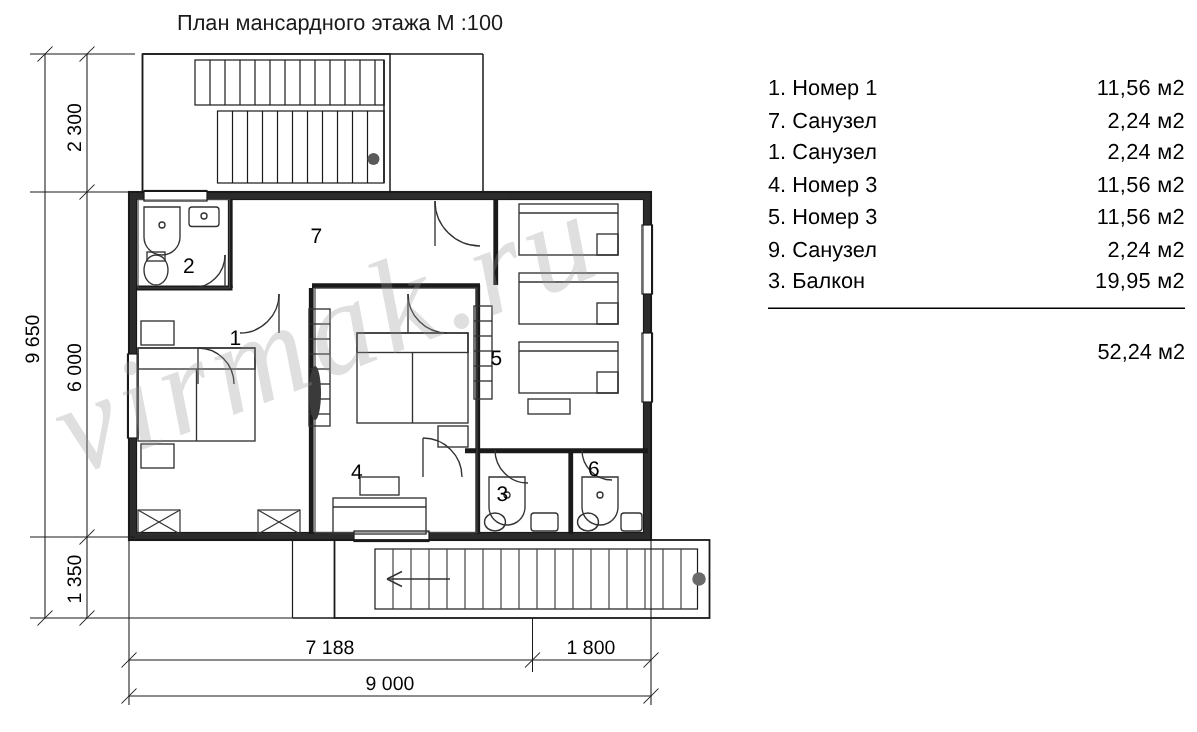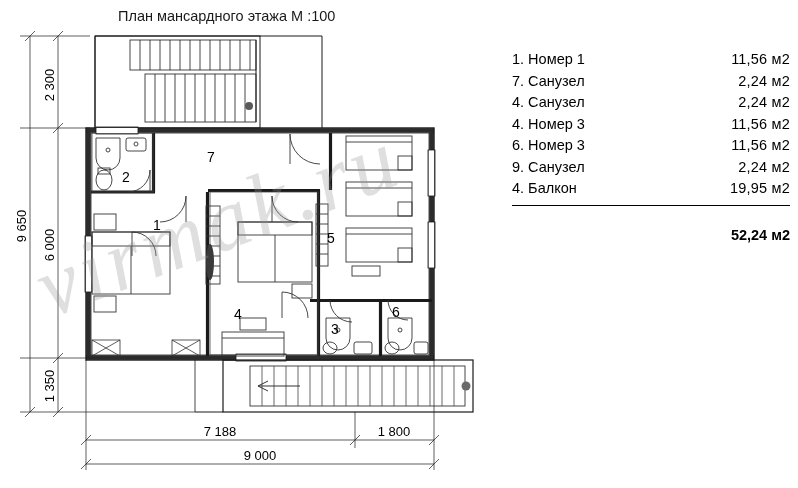--- a/index.html
+++ b/index.html
@@ -76,21 +76,20 @@
     text-align: right;
     min-width: 86px;
     letter-spacing: 0.2px;
   }
   #legend-total {
     margin-top: 3px;
     border-top: 1px solid #000;
     padding-top: 21px;
     text-align: right;
     font-size: 14.5px;
-    font-weight: bold;
   }
 
   
   #plan-svg { left: 0; top: 0; }
 
   .dimtext {
     font-family: "Liberation Sans", sans-serif;
     font-size: 13px;
     fill: #000;
   }
@@ -399,35 +398,35 @@
   <div class="abs" id="legend">
     <div class="legend-row">
       <span class="lname">1. Номер 1</span>
       <span class="larea">11,56 м2</span>
     </div>
     <div class="legend-row">
       <span class="lname">7. Санузел</span>
       <span class="larea">2,24 м2</span>
     </div>
     <div class="legend-row">
-      <span class="lname">4. Санузел</span>
+      <span class="lname">1. Санузел</span>
       <span class="larea">2,24 м2</span>
     </div>
     <div class="legend-row">
       <span class="lname">4. Номер 3</span>
       <span class="larea">11,56 м2</span>
     </div>
     <div class="legend-row">
-      <span class="lname">6. Номер 3</span>
+      <span class="lname">5. Номер 3</span>
       <span class="larea">11,56 м2</span>
     </div>
     <div class="legend-row">
       <span class="lname">9. Санузел</span>
       <span class="larea">2,24 м2</span>
     </div>
     <div class="legend-row">
-      <span class="lname">4. Балкон</span>
+      <span class="lname">3. Балкон</span>
       <span class="larea">19,95  м2</span>
     </div>
     <div id="legend-total">52,24 м2</div>
   </div>
 
 </div>
 
 </body></html>

